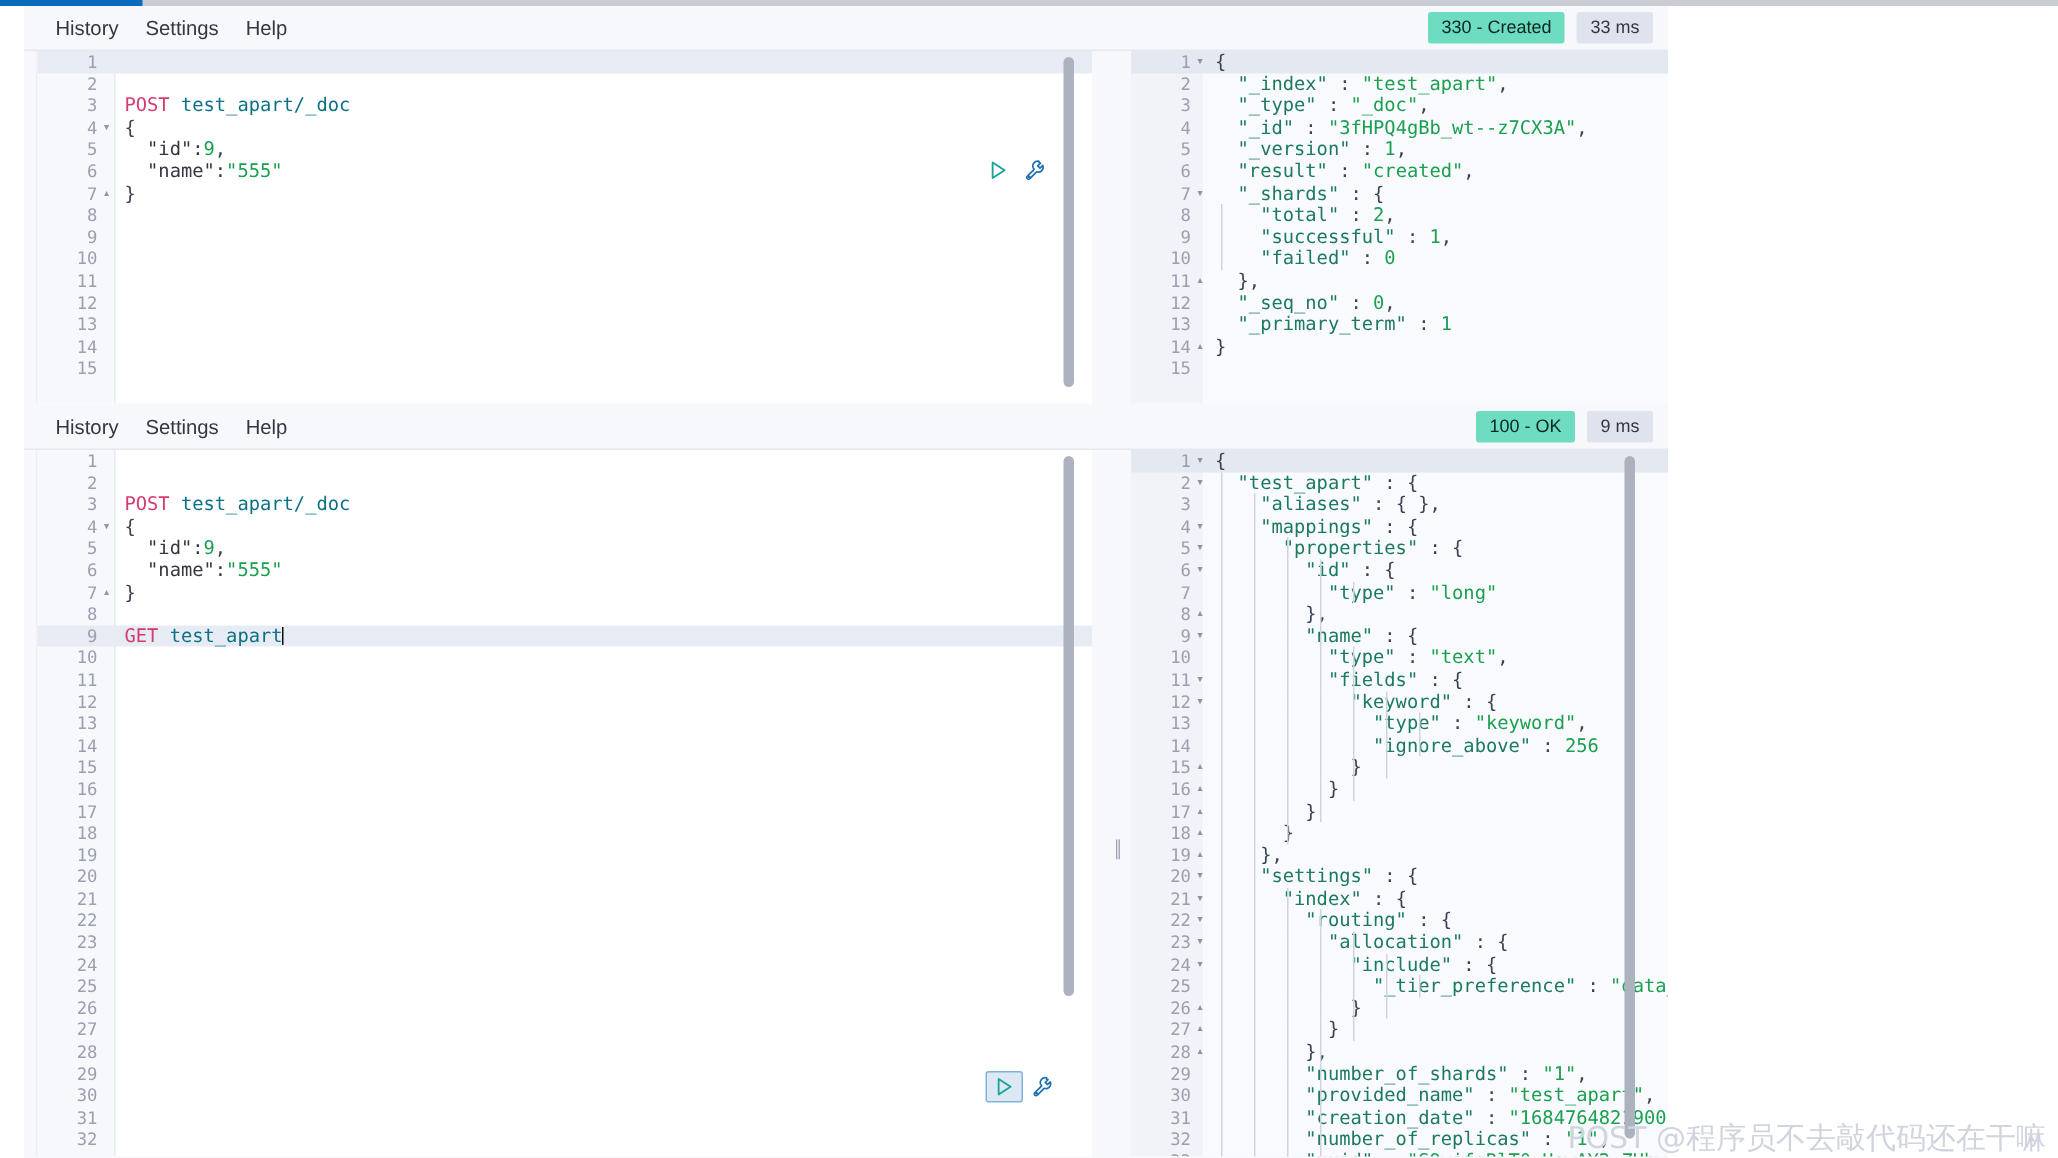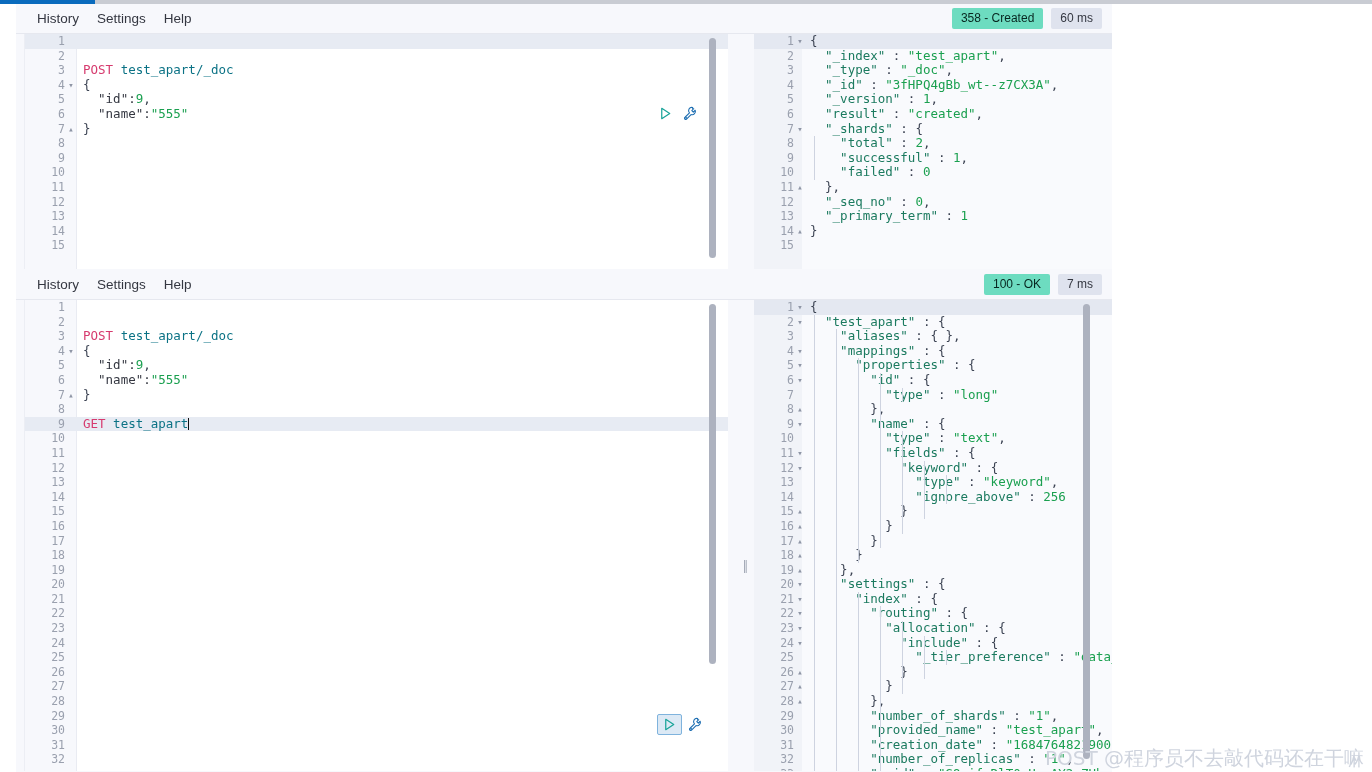--- a/index.html
+++ b/index.html
@@ -200,22 +200,22 @@
 <div class="loadbar">
   <div class="fill"></div>
 </div>
 
 <div class="console" id="console-1">
   <div class="menubar">
     <div class="menu-item">History</div>
     <div class="menu-item">Settings</div>
     <div class="menu-item">Help</div>
     <div class="status-wrap">
-      <div class="status-badge">358 - Created</div>
-      <div class="time-badge">60 ms</div>
+      <div class="status-badge">330 - Created</div>
+      <div class="time-badge">33 ms</div>
     </div>
   </div>
 
   <div class="panes">
     <div class="pane left">
       <div class="gutter-bg"></div>
       <div class="editor" id="c1-req">
           <div class="row active"><span class="ln">1</span><span class="code"></span></div>
           <div class="row"><span class="ln">2</span><span class="code"></span></div>
           <div class="row"><span class="ln">3</span><span class="code"><span class="tok-method">POST</span><span class="tok-plain"> </span><span class="tok-url">test_apart/_doc</span></span></div>
@@ -271,21 +271,21 @@
   </div>
 </div>
 
 <div class="console" id="console-2">
   <div class="menubar">
     <div class="menu-item">History</div>
     <div class="menu-item">Settings</div>
     <div class="menu-item">Help</div>
     <div class="status-wrap">
       <div class="status-badge">100 - OK</div>
-      <div class="time-badge">7 ms</div>
+      <div class="time-badge">9 ms</div>
     </div>
   </div>
 
   <div class="panes">
     <div class="pane left">
       <div class="gutter-bg"></div>
       <div class="editor" id="c2-req">
           <div class="row"><span class="ln">1</span><span class="code"></span></div>
           <div class="row"><span class="ln">2</span><span class="code"></span></div>
           <div class="row"><span class="ln">3</span><span class="code"><span class="tok-method">POST</span><span class="tok-plain"> </span><span class="tok-url">test_apart/_doc</span></span></div>

